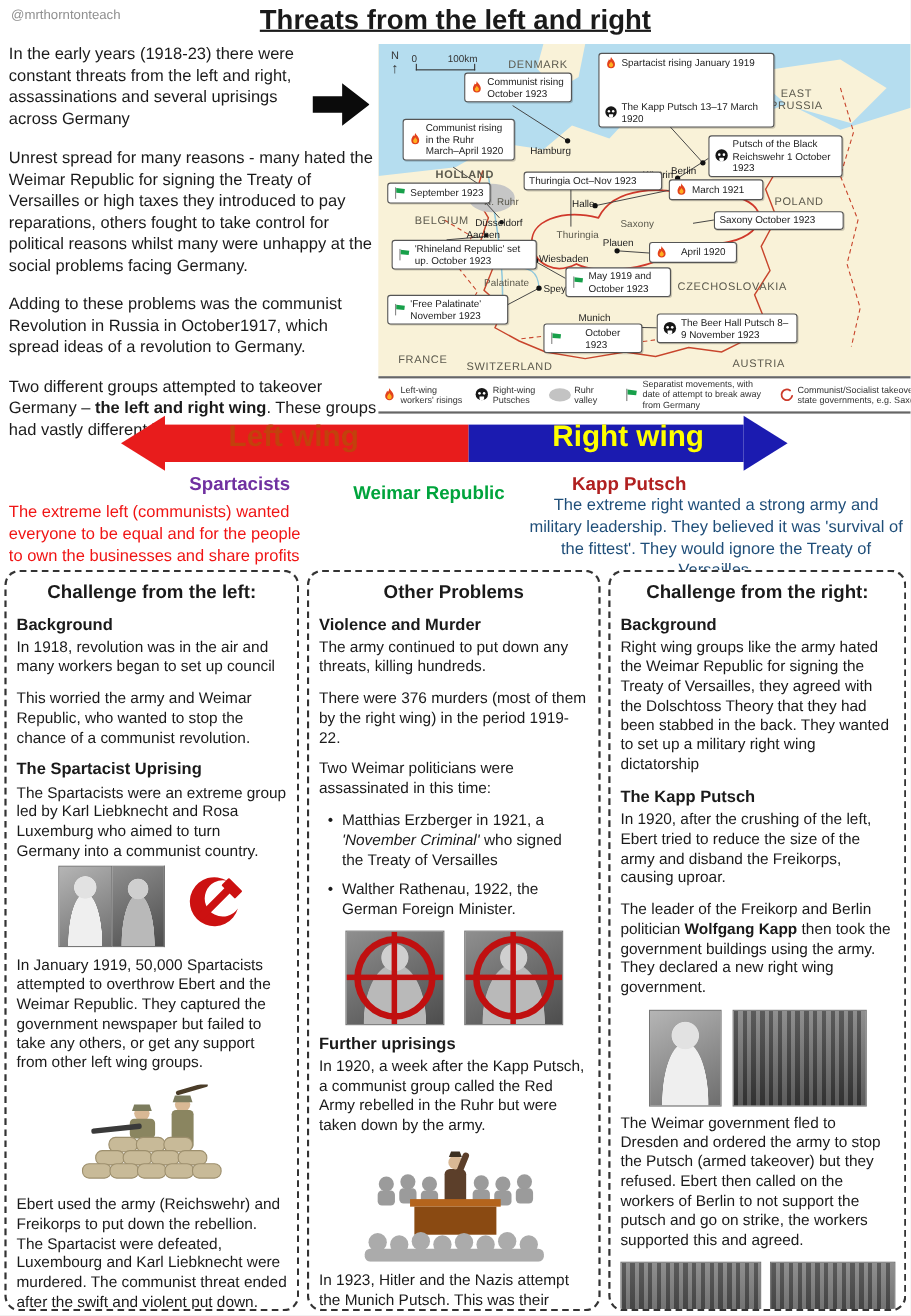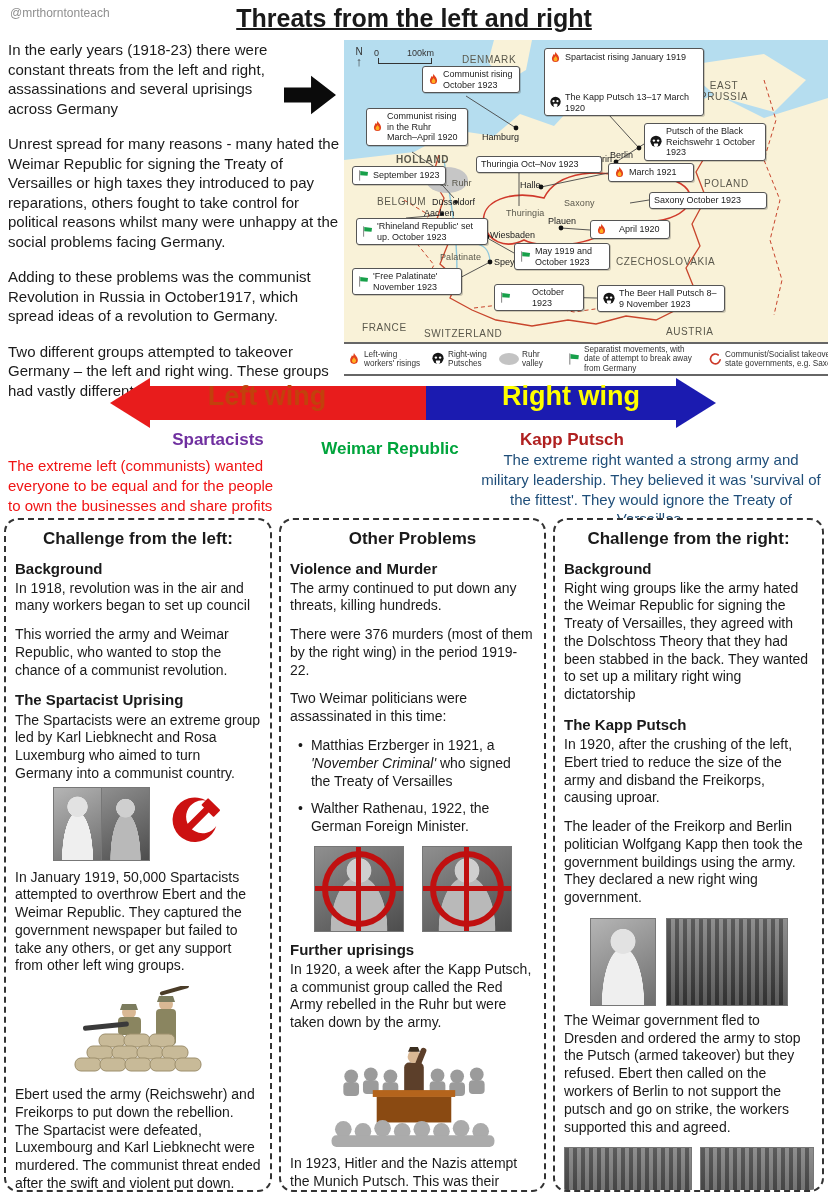--- a/index.html
+++ b/index.html
@@ -8,21 +8,21 @@
 
   
   .handle{position:absolute;left:10px;top:6px;font-size:12px;color:#8f8f8f;}
   .title{position:absolute;left:0;right:0;top:4px;text-align:center;font-size:25px;font-weight:bold;
          text-decoration:underline;text-decoration-thickness:2px;}
 
   
   .intro{position:absolute;left:8px;top:40px;width:334px;font-size:15px;line-height:1.3;}
   .intro p{margin:0 0 16px;}
   .intro p.first{width:276px;}
-  .b{font-weight:normal;} .i{font-style:italic;}
+  .b{font-weight:bold;} .i{font-style:italic;}
 
   .black-arrow{position:absolute;left:284px;top:74px;width:52px;height:42px;background:#0b0b0b;
     clip-path:polygon(0% 32%,52% 32%,52% 4%,100% 50%,52% 96%,52% 68%,0% 68%);}
 
   
   .map{position:absolute;left:344px;top:40px;width:484px;height:336px;}
   .map-canvas{position:absolute;left:0;top:0;width:484px;height:302px;overflow:hidden;background:#f9f2d8;}
   .map-canvas svg.bg{position:absolute;left:0;top:0;}
   .cal{position:absolute;background:#fff;border:1px solid #555;border-radius:3px;padding:2px 4px;
        font-size:9px;line-height:1.18;display:flex;align-items:center;gap:3px;color:#222;
@@ -269,21 +269,21 @@
       </div>
 
       <div class="cal" style="left:8px;top:228px;width:100px;">
         <svg width="13" height="13" viewBox="0 0 20 20">
             <rect x="3.2" y="2" width="1.6" height="16" fill="#8a8a8a"></rect>
             <path d="M5 3 L17 4.5 L16.2 10.5 L5 9.5 Z" fill="#17a04a"></path>
           </svg>
         <span class="txt">'Free Palatinate' November 1923</span>
       </div>
 
-      <div class="cal" style="left:150px;top:244px;width:80px;gap:20px;">
+      <div class="cal" style="left:150px;top:254px;width:80px;gap:20px;">
         <svg width="13" height="13" viewBox="0 0 20 20">
             <rect x="3.2" y="2" width="1.6" height="16" fill="#8a8a8a"></rect>
             <path d="M5 3 L17 4.5 L16.2 10.5 L5 9.5 Z" fill="#17a04a"></path>
           </svg>
         <span class="txt">October 1923</span>
       </div>
 
       <div class="cal" style="left:253px;top:245px;width:118px;">
         <svg width="14" height="14" viewBox="0 0 20 20">
             <circle cx="10" cy="9" r="8" fill="#161616"></circle>

